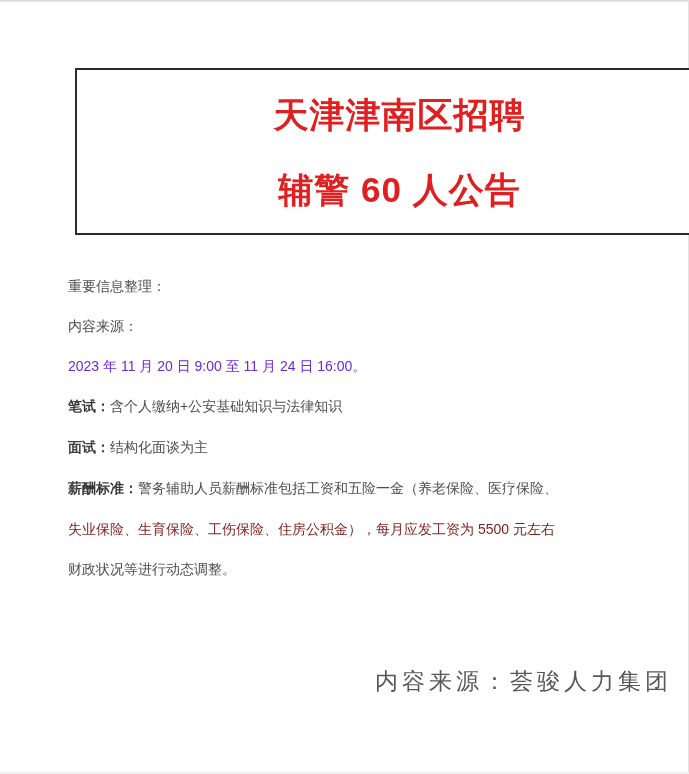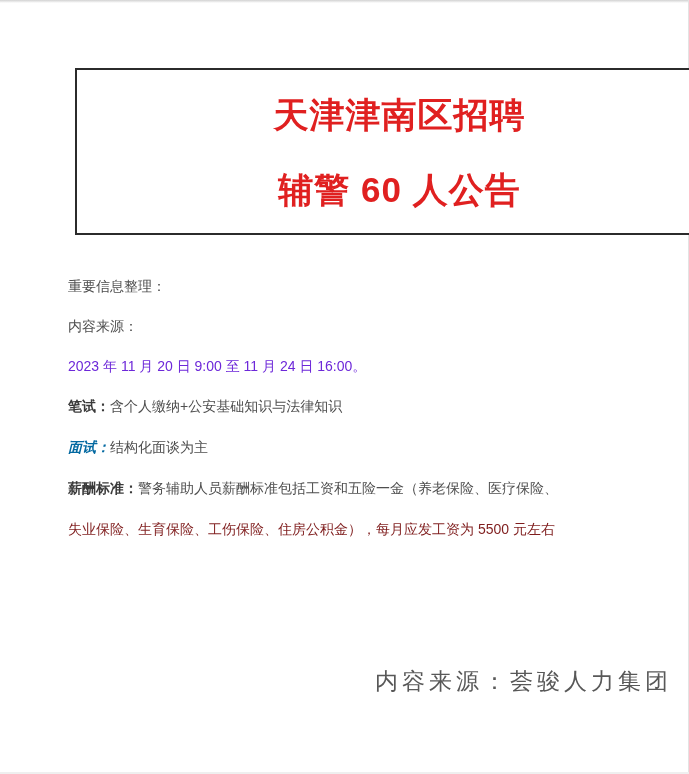--- a/index.html
+++ b/index.html
@@ -83,25 +83,26 @@
 
   <p class="line" style="color: rgb(78, 78, 78);">内容来源：</p>
 
   <p class="line" style="color: #6d28d9;">2023 年 11 月 20 日 9:00 至 11 月 24 日 16:00。</p>
 
   <p class="line" style="color: rgb(78, 78, 78);">
     <span class="label-serif" style="color: rgb(58, 58, 58);">笔试：</span><span>含个人缴纳+公安基础知识与法律知识</span>
   </p>
 
   <p class="line" style="color: rgb(78, 78, 78);">
-    <span class="label-serif" style="color: #0369a1; font-style: italic;">面试：</span><span>结构化面谈为主</span>
+    <span class="label-serif" style="color: #404040;">面试：</span><span>结构化面谈为主</span>
   </p>
 
   <p class="line" style="color: rgb(78, 78, 78);">
     <span class="label-serif" style="color: rgb(58, 58, 58);">薪酬标准：</span><span>警务辅助人员薪酬标准包括工资和五险一金（养老保险、医疗保险、</span>
   </p>
 
   <p class="line" style="color: #7f1d1d;">失业保险、生育保险、工伤保险、住房公积金），每月应发工资为 5500 元左右</p>
 
 
+  <p class="line" style="color: rgb(78, 78, 78);">财政状况等进行动态调整。</p>
 </div>
 
 <div class="footer-source" style="color: rgb(88, 88, 88);">内容来源：荟骏人力集团</div>
 
 </body></html>

